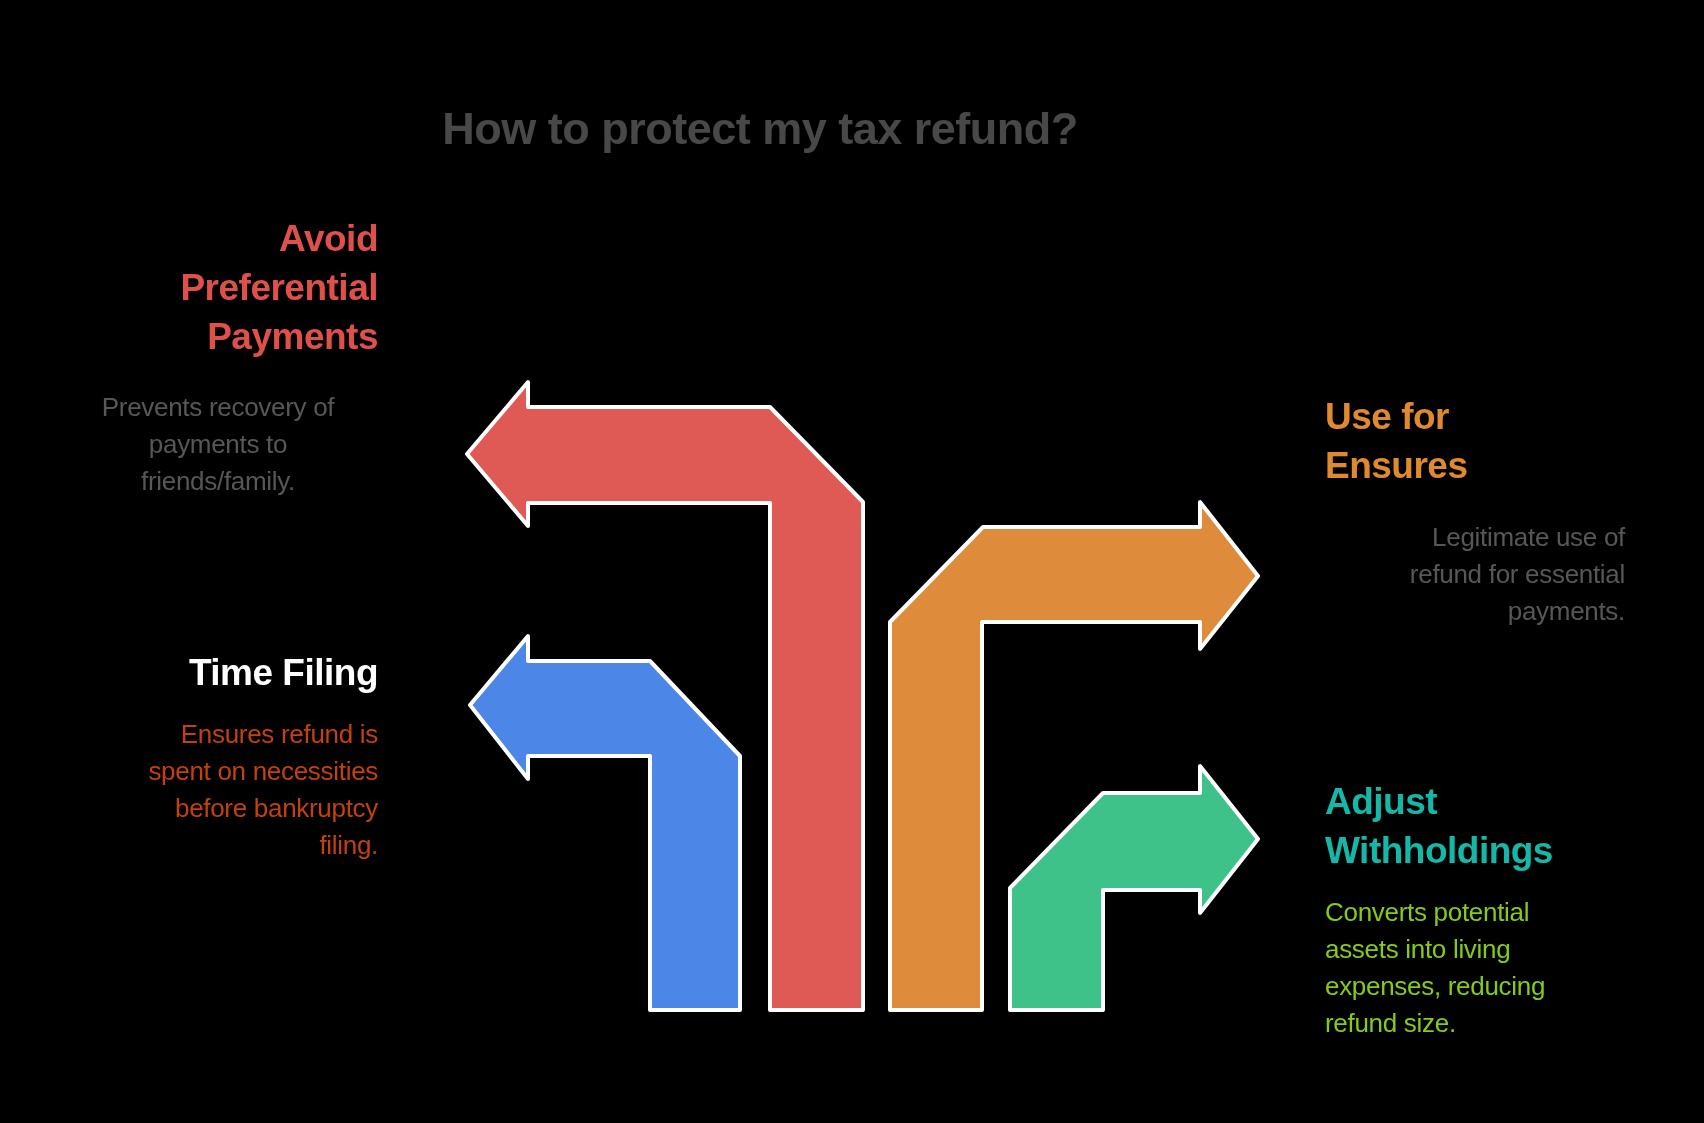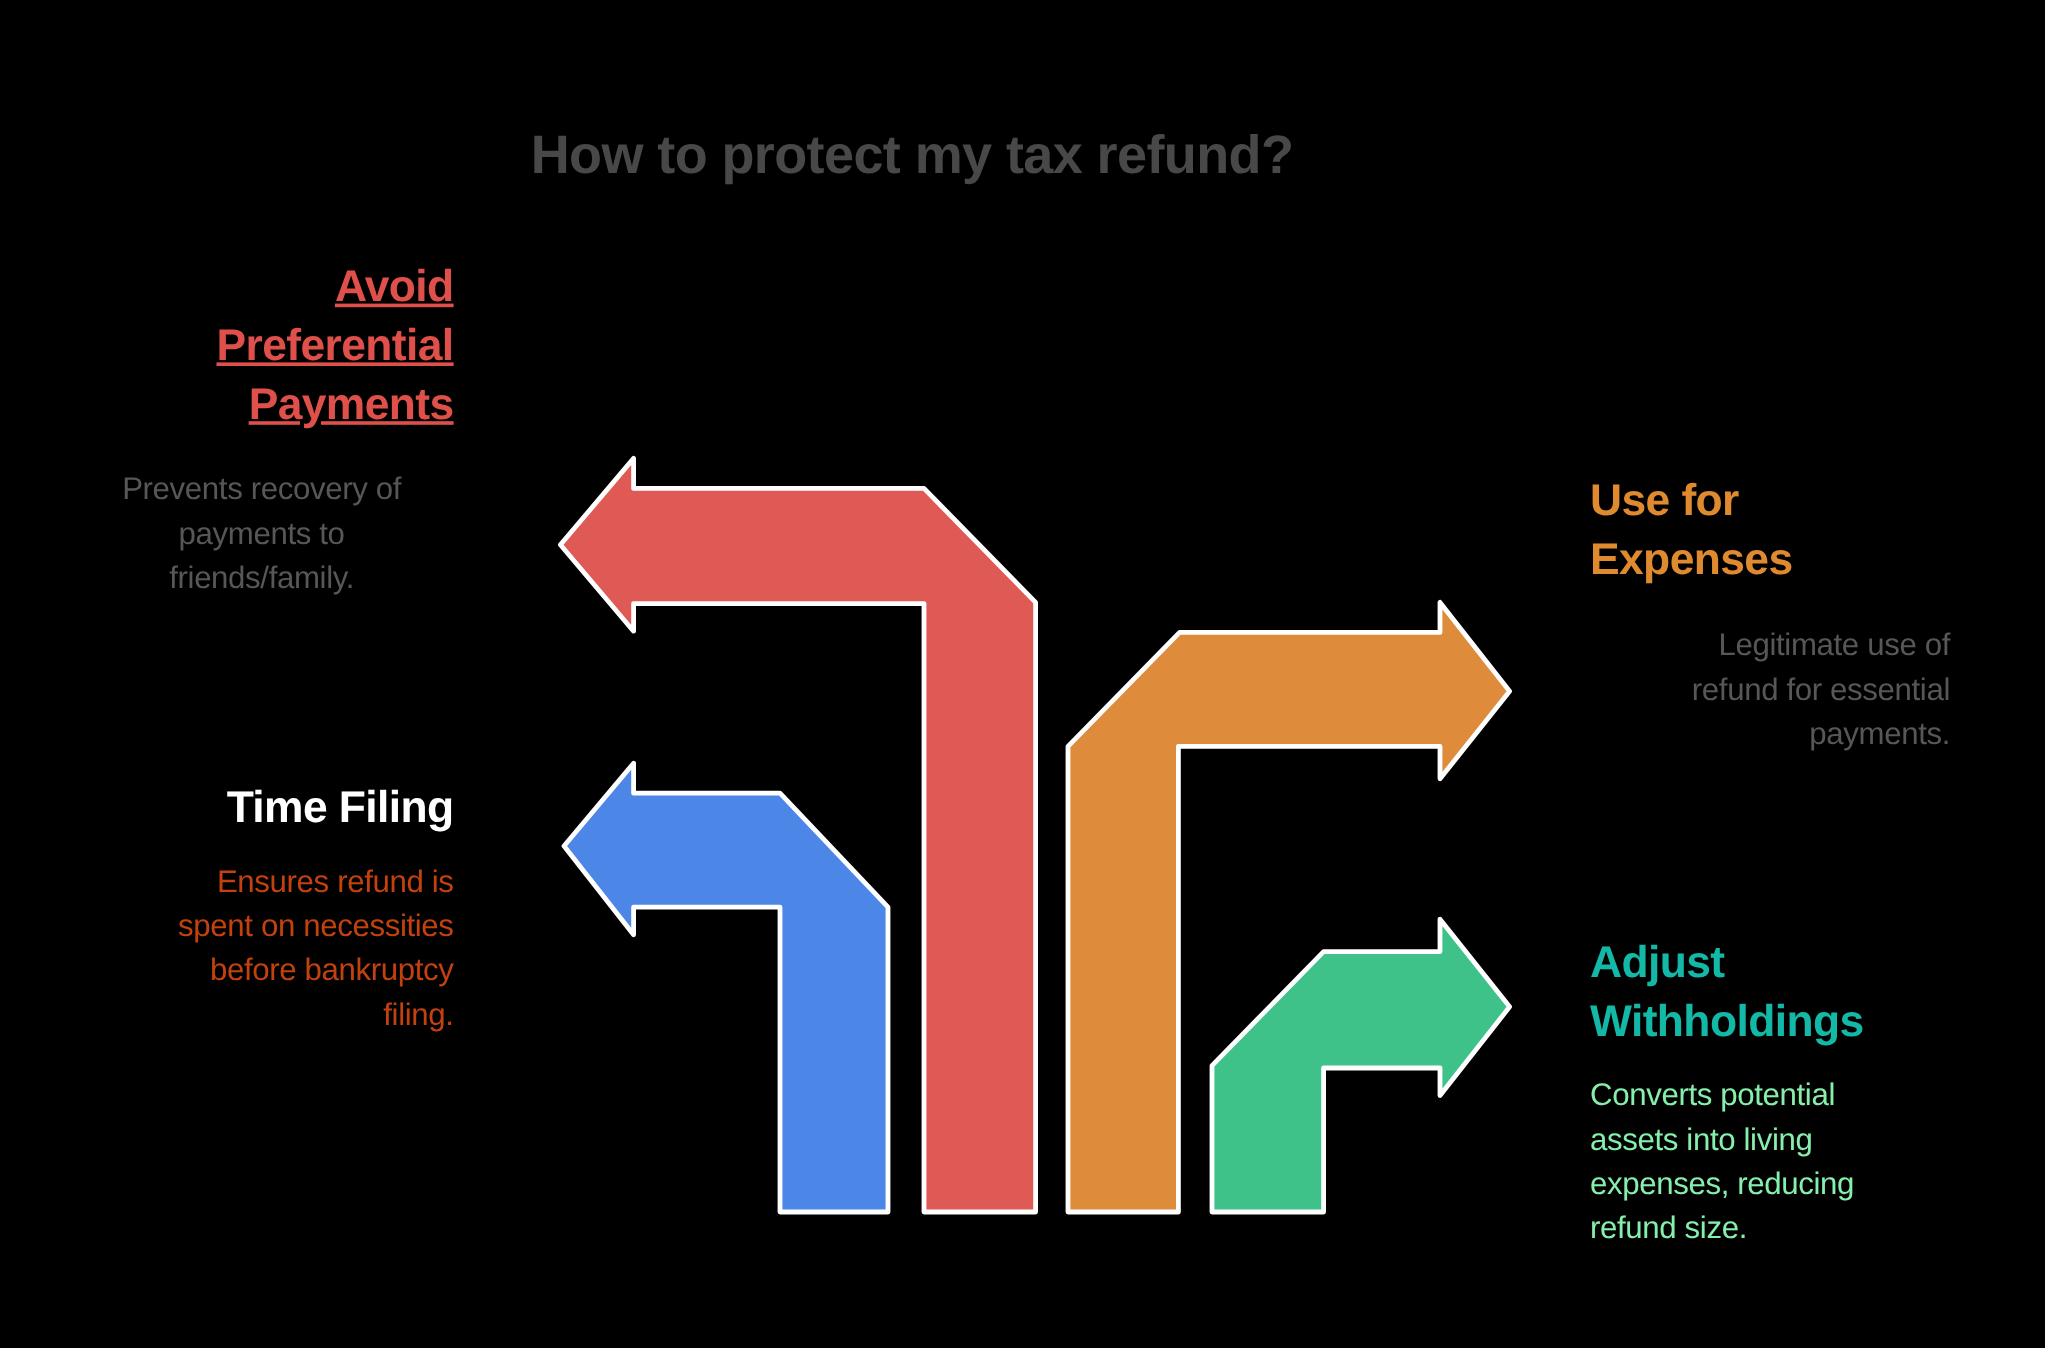--- a/index.html
+++ b/index.html
@@ -26,21 +26,21 @@
   .col-right { left: 1325px; width: 300px; text-align: left; }
   .section-heading {
     font-size: 37px; line-height: 49px;
     font-weight: bold;
     letter-spacing: -0.5px;
   }
   .section-desc {
     font-size: 26px; line-height: 37px;
     letter-spacing: -0.3px;
   }
-  .top-red-h    { top: 214px; text-decoration: underline; }
+  .top-red-h    { top: 214px; }
   .top-red-b    { top: 389px; }
   .top-blue-h   { top: 648px; }
   .top-blue-b   { top: 716px; }
   .top-orange-h { top: 392px; }
   .top-orange-b { top: 519px; text-align: right; }
   .top-green-h  { top: 777px; }
   .top-green-b  { top: 894px; }
   svg.arrows {
     position: absolute;
     top: 0; left: 0;
@@ -73,25 +73,25 @@
 friends/family.</div>
 
 <div class="text-block col-left section-heading top-blue-h" style="color: #ffffff;">Time Filing</div>
 
 <div class="text-block col-left section-desc top-blue-b" style="color: #c2410c;">Ensures refund is
 spent on necessities
 before bankruptcy
 filing.</div>
 
 <div class="text-block col-right section-heading top-orange-h" style="color: rgb(224, 138, 47);">Use for
-Expenses</div>
+Ensures</div>
 
 <div class="text-block col-right section-desc top-orange-b" style="color: rgb(87, 87, 87);">Legitimate use of
 refund for essential
 payments.</div>
 
 <div class="text-block col-right section-heading top-green-h" style="color: #14b8a6;">Adjust
 Withholdings</div>
 
-<div class="text-block col-right section-desc top-green-b" style="color: #86efac;">Converts potential
+<div class="text-block col-right section-desc top-green-b" style="color: #84cc16;">Converts potential
 assets into living
 expenses, reducing
 refund size.</div>
 
 </body></html>

